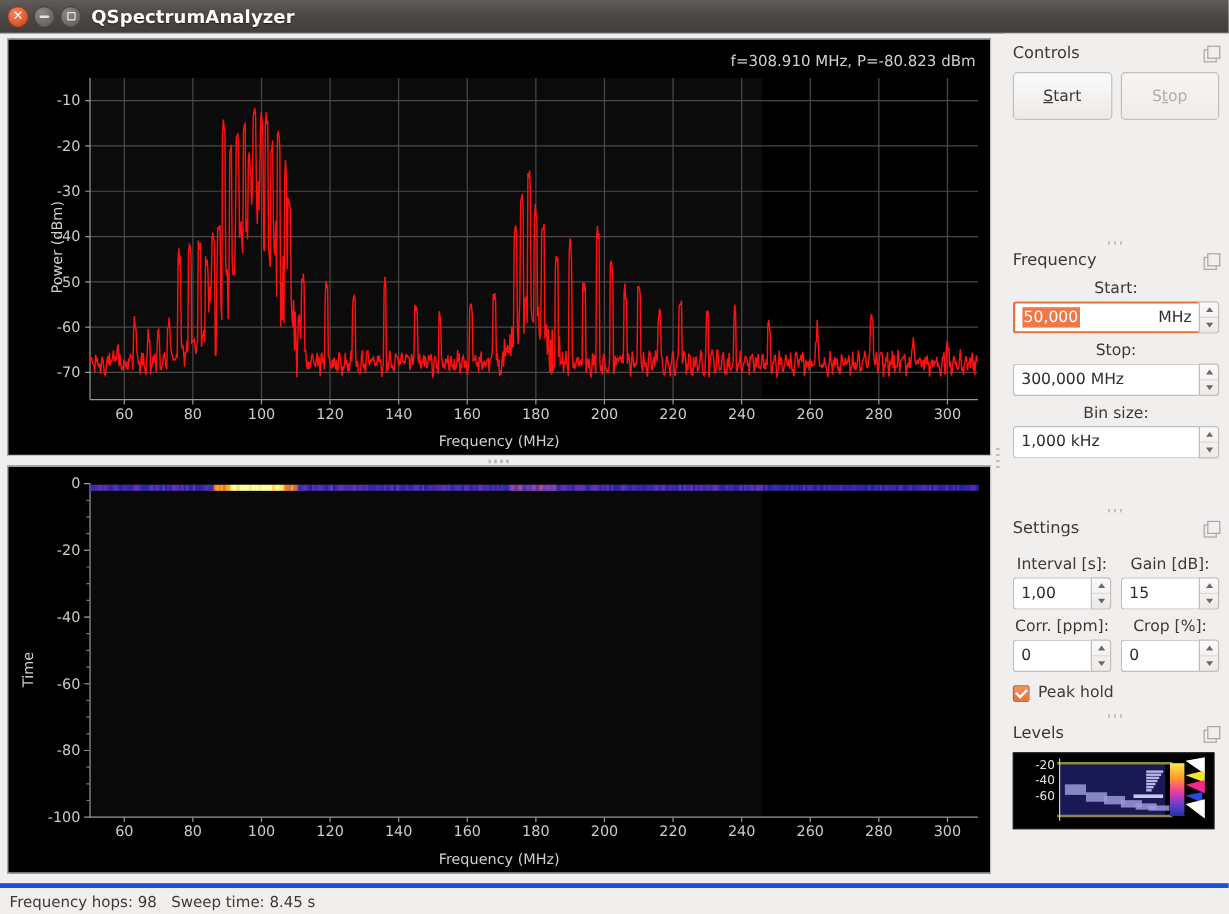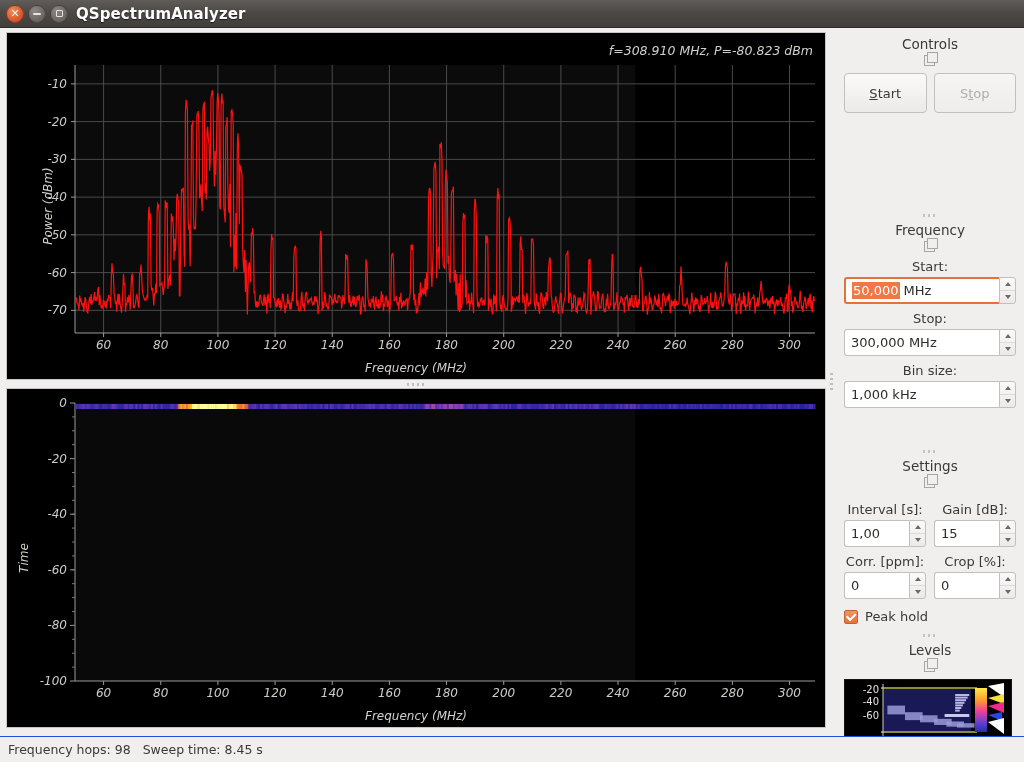--- a/index.html
+++ b/index.html
@@ -46,21 +46,21 @@
   #body {
     position: relative;
     width: 1024px; height: 734px;
     background: #f0efee;
   }
 
   
   #plots {
     position: absolute;
     left: 6px; top: 4px;
-    width: 820px; height: 700px; font-style: italic;
+    width: 820px; height: 700px;
   }
   .plot {
     position: relative;
     background: #000000;
     border: 1px solid #c8c5c2;
     overflow: hidden;
   }
   #spectrum-plot { width: 820px; height: 348px; }
   #waterfall-plot { width: 820px; height: 340px; margin-top: 8px; }
 
@@ -111,21 +111,21 @@
   #panel {
     position: absolute;
     left: 836px; top: 0;
     width: 188px; height: 734px;
     background: #f0efee;
     padding: 6px 8px 0 8px;
   }
   .dock-title {
     display: flex; align-items: center; justify-content: space-between;
     font-size: 13.5px; color: #3b3835;
-    margin: 0 0 8px 0; padding-top: 2px; flex-direction: column;
+    margin: 0 0 8px 0; padding-top: 2px;
   }
   .dock-icon {
     width: 13px; height: 13px;
     position: relative;
     opacity: 0.55;
   }
   .dock-icon::before {
     content: ""; position: absolute; left: 0; top: 3px;
     width: 9px; height: 9px; border: 1.5px solid #6f6a66;
   }
@@ -167,21 +167,21 @@
     display: flex; align-items: stretch;
     height: 27px; width: 100%;
   }
   .spin .txt {
     flex: 1;
     background: #ffffff;
     border: 1px solid #c3bfbc;
     border-radius: 3px 0 0 3px;
     border-right: none;
     font-size: 13px; color: #2f2c2a;
-    display: flex; align-items: center; justify-content: flex-start;
+    display: flex; align-items: center; justify-content: space-between;
     padding: 0 6px;
     white-space: nowrap;
     overflow: hidden;
   }
   .spin.focused .txt { border: 2px solid #e8703a; border-right: none; }
   .spin .txt .sel {
     background: #f07746; color: #ffffff; padding: 1px 1px;
   }
   .spin .txt .unit { margin-left: 4px; }
   .spin .arrows {
@@ -244,21 +244,21 @@
     background: #000;
     border: 1px solid #141414;
   }
 
   
   #statusbar {
     position: absolute;
     left: 0; bottom: 0;
     width: 1024px; height: 26px;
     background: #f0efee;
-    border-top: 1px solid #1d4ed8;
+    border-top: 4px solid #1d4ed8;
     display: flex; align-items: center;
     padding-left: 8px;
     font-size: 12.5px; color: #3b3835;
   }
   #statusbar .sep { display: inline-block; width: 12px; }
 </style>
 </head>
 <body>
 
 <div id="titlebar">

